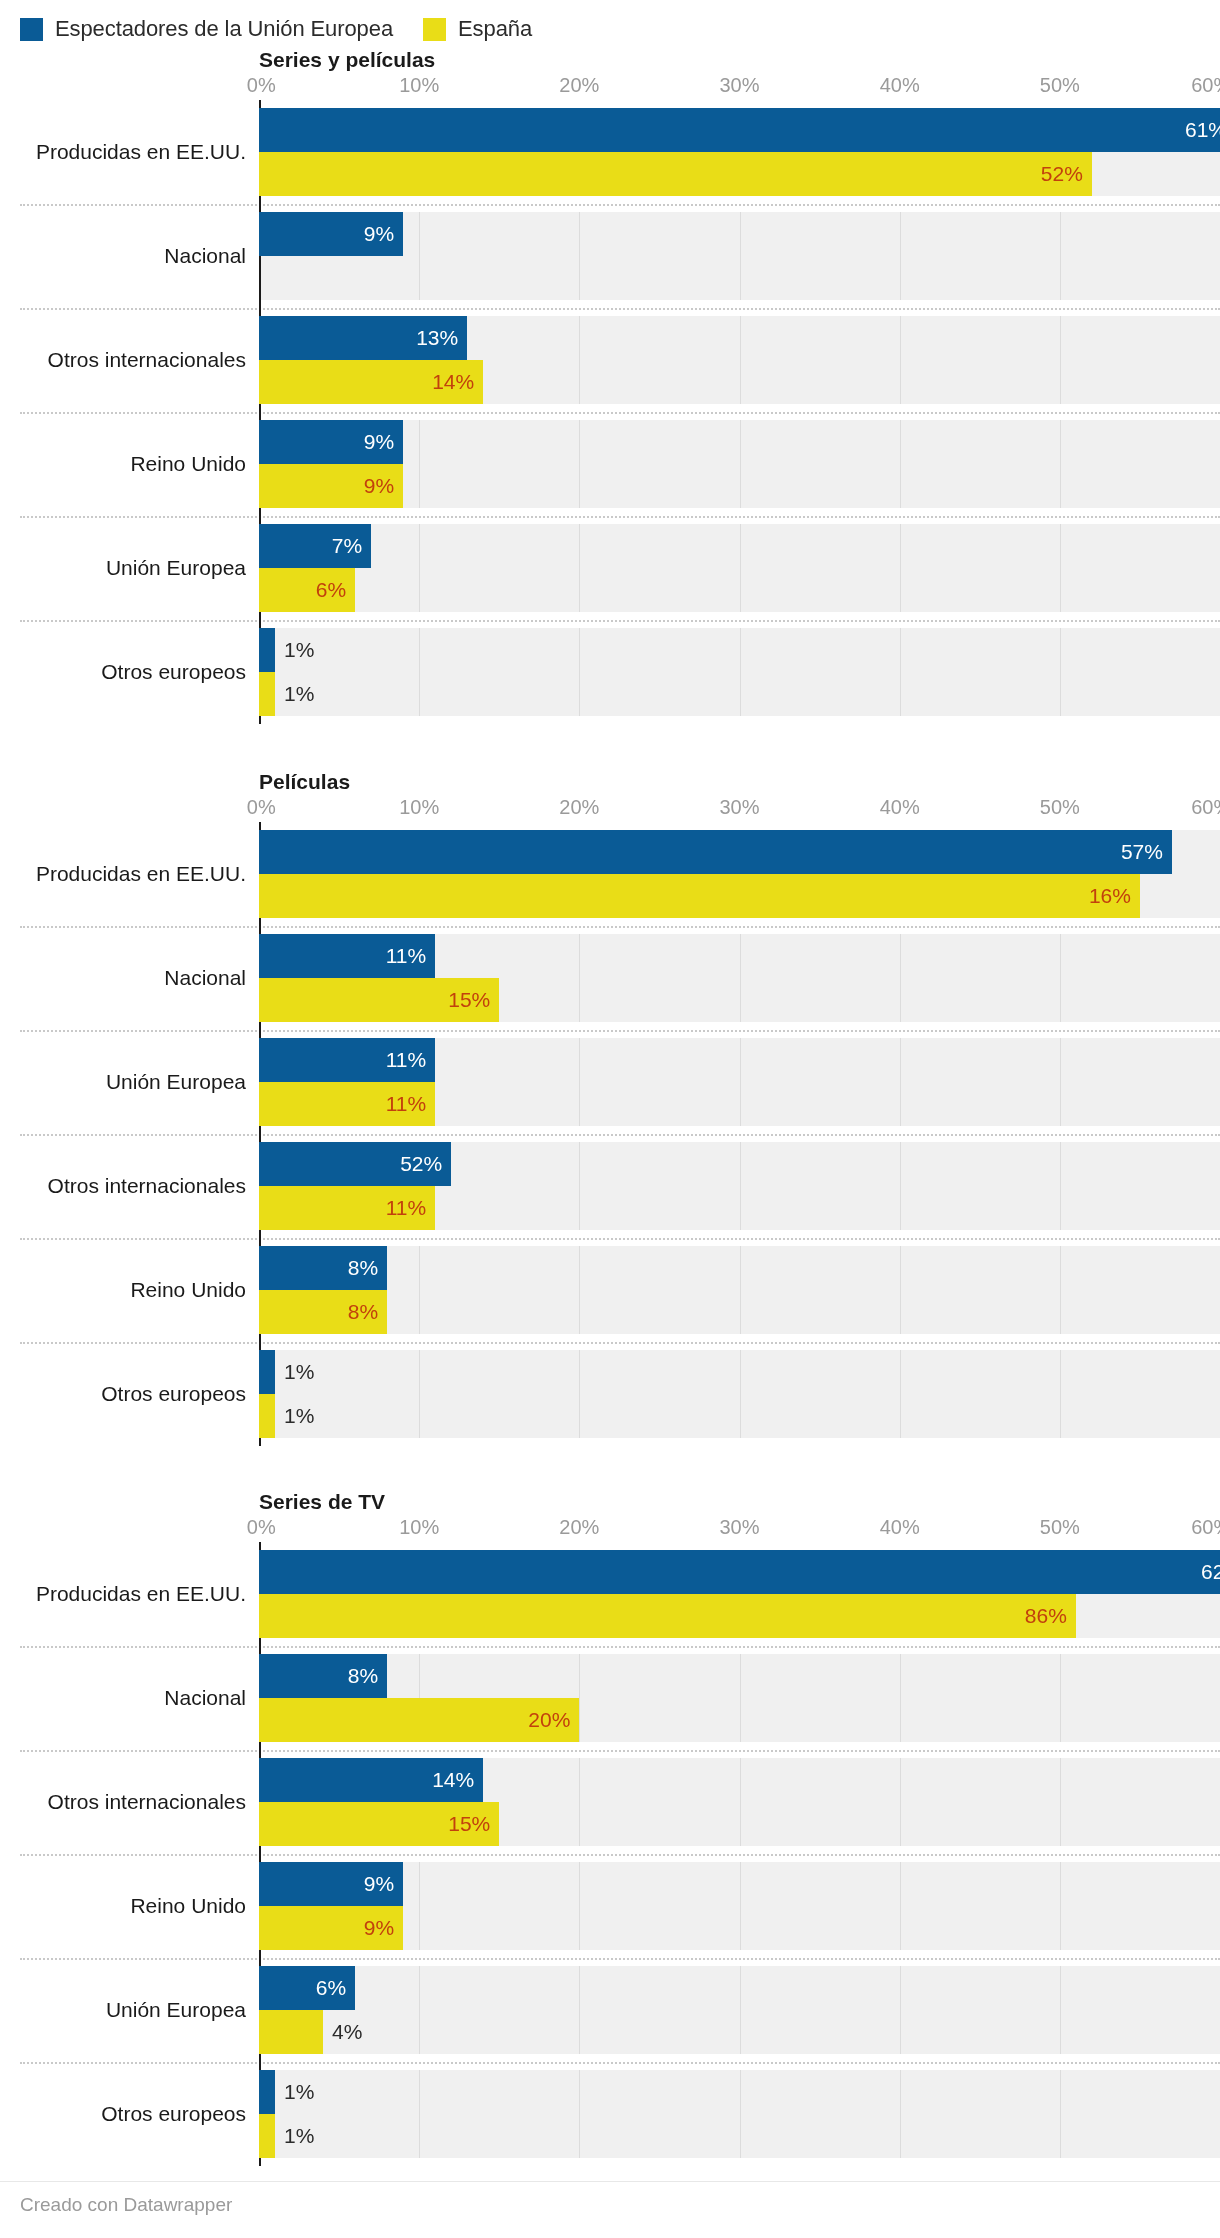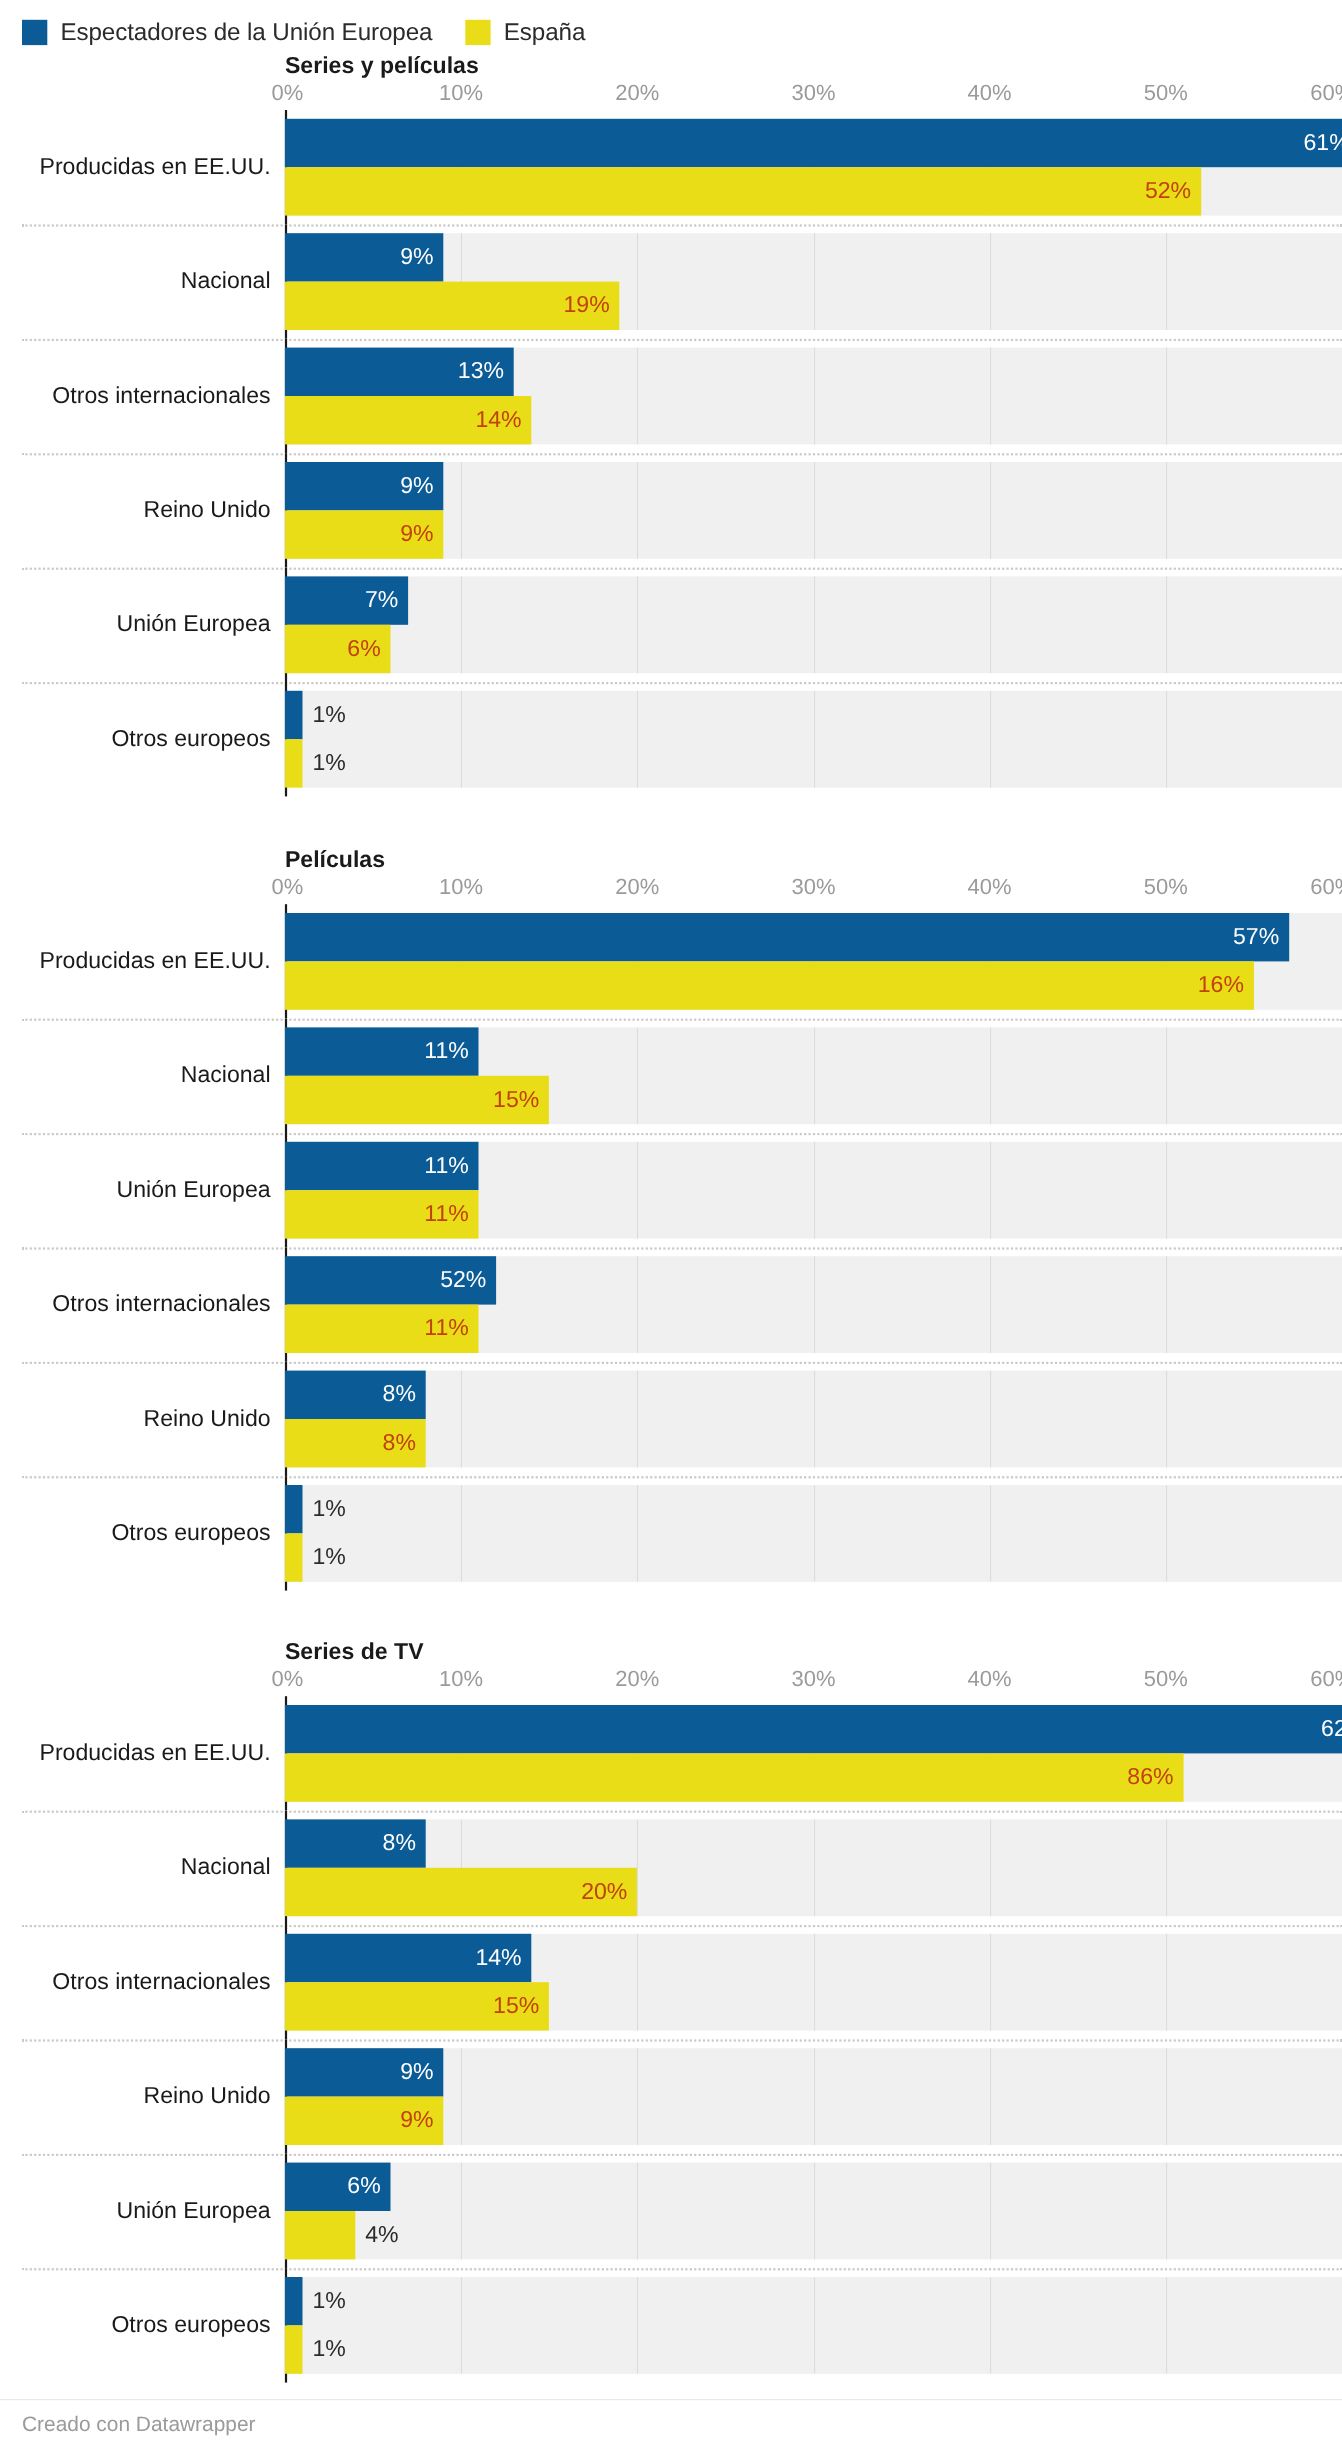--- a/index.html
+++ b/index.html
@@ -194,23 +194,20 @@
           <div class="gridline" style="left: 419.167px; top: 8px; bottom: 8px;"></div>
           <div class="gridline" style="left: 579.333px; top: 8px; bottom: 8px;"></div>
           <div class="gridline" style="left: 739.5px; top: 8px; bottom: 8px;"></div>
           <div class="gridline" style="left: 899.667px; top: 8px; bottom: 8px;"></div>
           <div class="gridline" style="left: 1059.83px; top: 8px; bottom: 8px;"></div>
           <div class="zeroline" style="top: 0px; bottom: 0px;"></div>
           <div class="cat-label">Nacional</div>
           <div class="bar eu" style="width: 144.15px; background: rgb(10, 91, 150);">
             <span class="bar-value">9%</span>
           </div>
-          <div class="bar es" style="width: 304.317px; background: rgb(233, 221, 23);">
-            <span class="bar-value">19%</span>
-          </div>
         </div>
         <div class="group">
           <div class="group-sep"></div>
           <div class="row-bg"></div>
           <div class="gridline" style="left: 419.167px; top: 8px; bottom: 8px;"></div>
           <div class="gridline" style="left: 579.333px; top: 8px; bottom: 8px;"></div>
           <div class="gridline" style="left: 739.5px; top: 8px; bottom: 8px;"></div>
           <div class="gridline" style="left: 899.667px; top: 8px; bottom: 8px;"></div>
           <div class="gridline" style="left: 1059.83px; top: 8px; bottom: 8px;"></div>
           <div class="zeroline" style="top: 0px; bottom: 0px;"></div>

